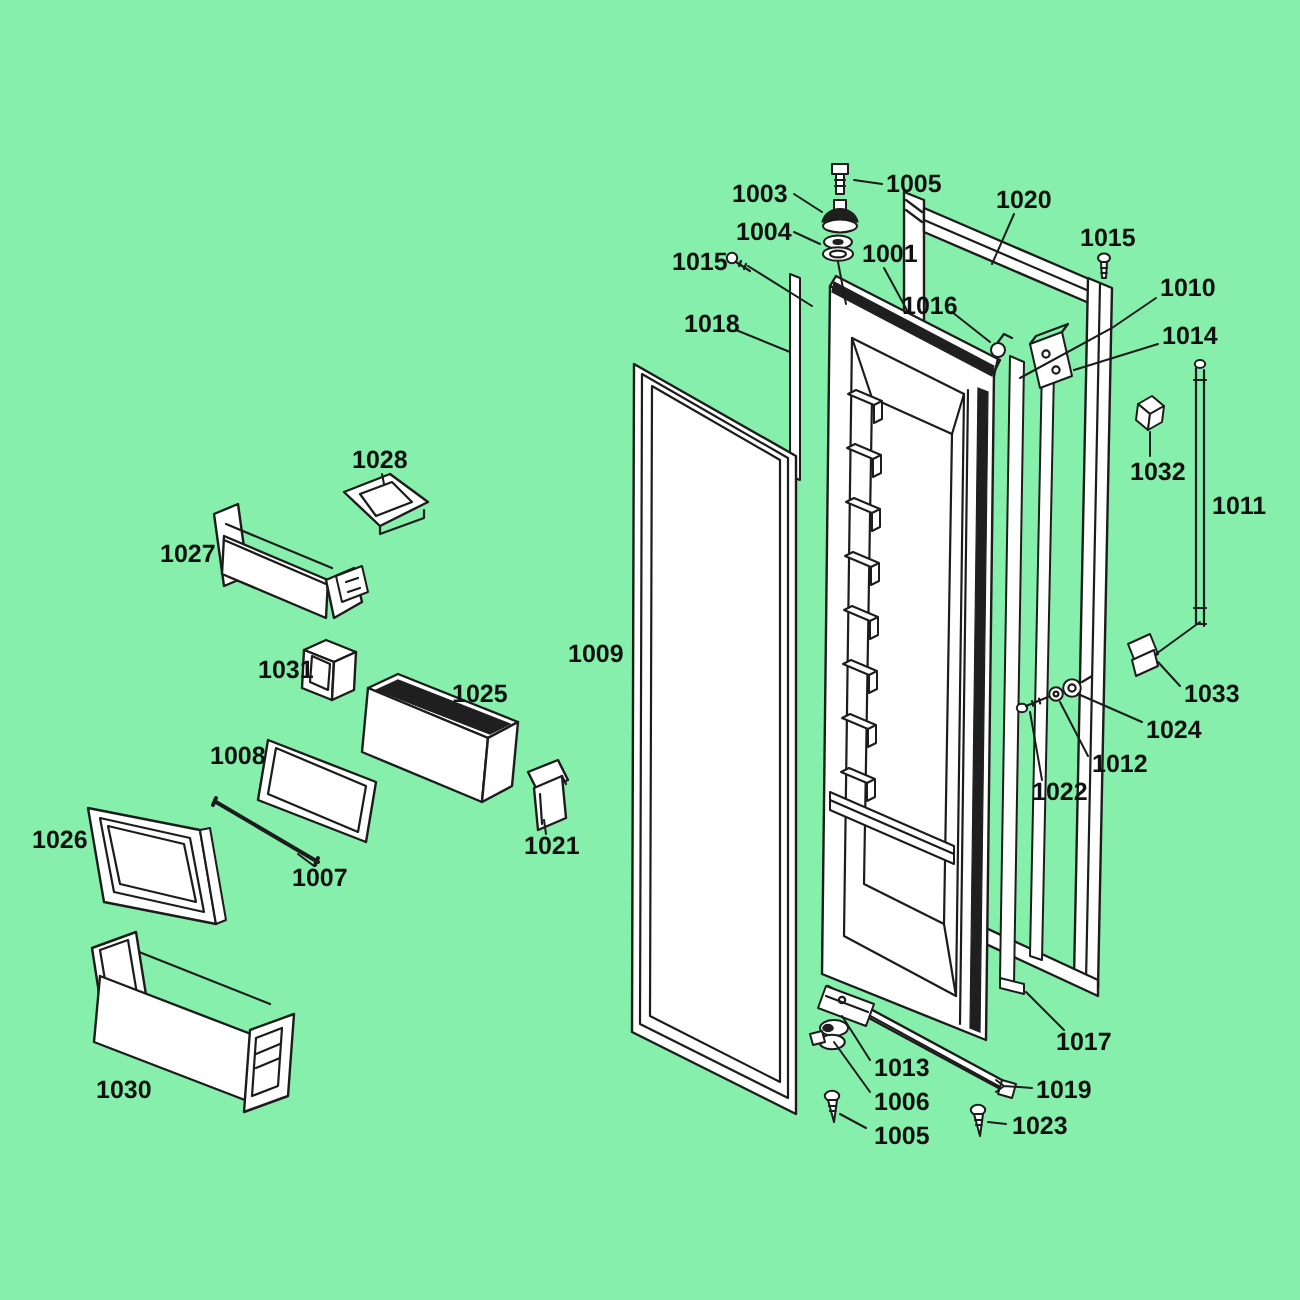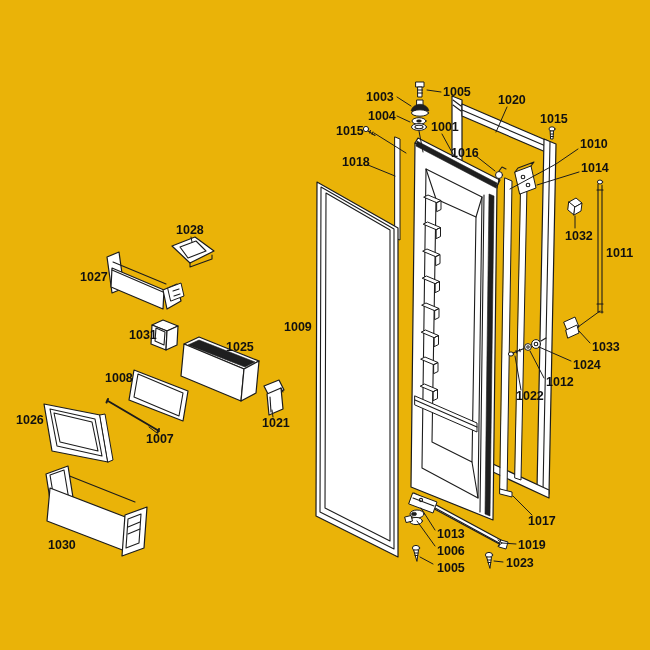--- a/index.html
+++ b/index.html
@@ -1,16 +1,16 @@
 <!DOCTYPE html>
 <html><head>
 <meta charset="utf-8">
 <style>
   html,body{margin:0;padding:0;background:#fff;}
-  .stage{width:650px;height:650px;background:#eab308;position:relative;overflow:hidden;}
+  .stage{width:650px;height:650px;background:#86efac;position:relative;overflow:hidden;}
   svg{display:block;}
   .part{fill:#fff;stroke:#1c1c1c;stroke-width:1.2;stroke-linejoin:round;stroke-linecap:round;}
   .part.thin{stroke-width:1;}
   .nofill{fill:none;stroke:#1c1c1c;stroke-width:1.1;stroke-linejoin:round;stroke-linecap:round;}
   .dark{fill:#1f1f1f;stroke:#1f1f1f;stroke-width:.6;}
   .leader{fill:none;stroke:#1c1c1c;stroke-width:1;stroke-linecap:round;}
   .lbl{font-family:"Liberation Sans","DejaVu Sans",sans-serif;font-size:12.5px;font-weight:bold;fill:#111;}
 </style>
 </head>
 <body>

